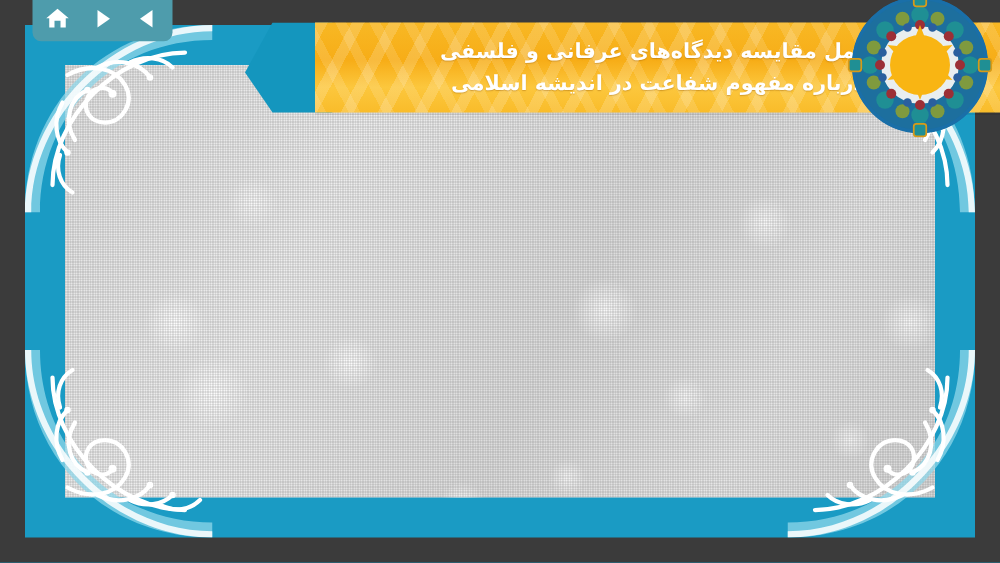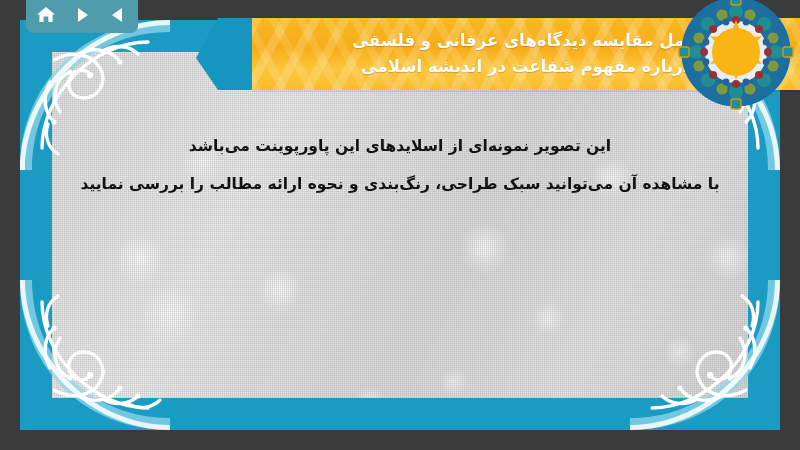--- a/index.html
+++ b/index.html
@@ -328,17 +328,15 @@
       <g fill="#1f8f94" stroke="#d79a18" stroke-width="1.4">
         <rect x="53" y="1" width="10" height="10" rx="2"></rect>
         <rect x="53" y="105" width="10" height="10" rx="2"></rect>
         <rect x="1" y="53" width="10" height="10" rx="2"></rect>
         <rect x="105" y="53" width="10" height="10" rx="2"></rect>
       </g>
     </svg>
   </div>
 
   <div class="body-text">
-    <div class="body-line">این تصویر نمونه‌ای از اسلایدهای این پاورپوینت می‌باشد</div>
-    <div class="body-line">با مشاهده آن می‌توانید سبک طراحی، رنگ‌بندی و نحوه ارائه مطالب را بررسی نمایید</div>
   </div>
 
 </div>
 
 </body></html>

